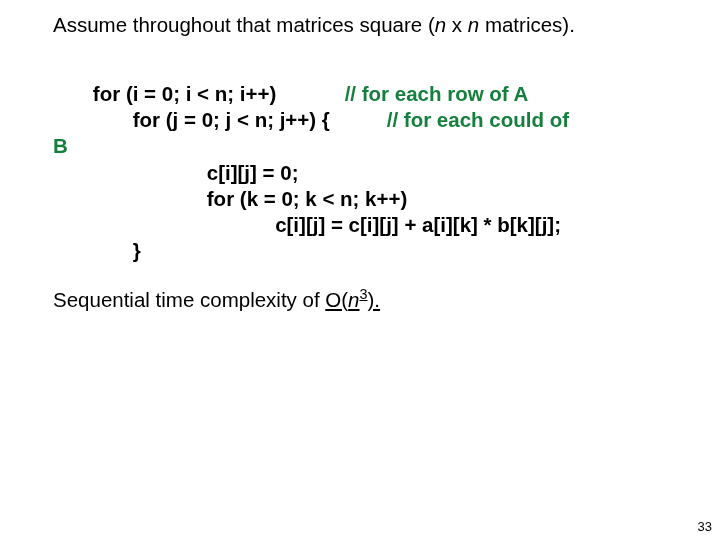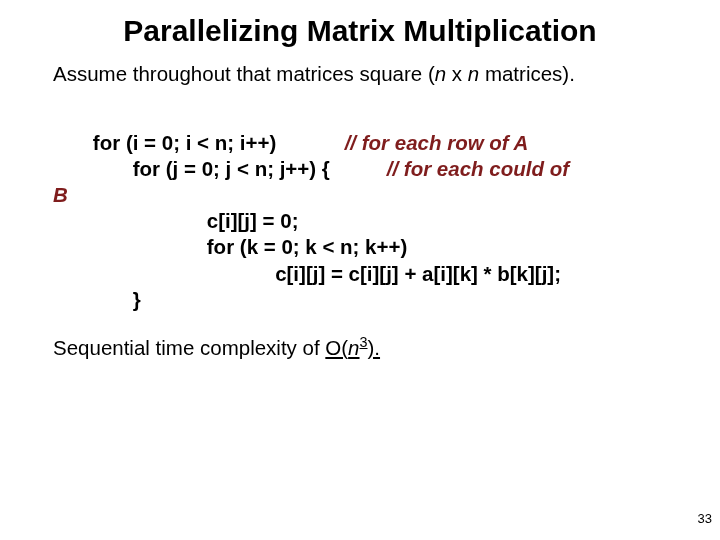--- a/index.html
+++ b/index.html
@@ -34,43 +34,42 @@
     margin-left: 35px;
   }
   .para {
     margin: 0;
     padding: 0;
   }
   .spacer-sm { height: 12px; }
   .spacer-md { height: 22px; }
   .italic { font-style: italic; }
   .bold { font-weight: bold; }
-  .red { color: #7f1d1d; font-style: italic; }
+  .red { color: #15803d; }
   .under { text-decoration: underline; }
   .codeblock {
     font-weight: bold;
     font-size: 20.5px;
     white-space: pre;
     line-height: 1.28;
     padding-left: 0;
   }
   .pagenum {
     position: absolute;
     right: 8px;
-    bottom: 14px;
+    bottom: 6px;
     font-size: 13px;
     color: #000000;
   }
   sup { font-size: 0.7em; line-height: 0; }
 </style>
 </head>
 <body>
 <div class="slide">
 
-  <div class="title">Parallelizing Matrix Multiplication</div>
 
   <div class="body">
     <div class="spacer-sm"></div>
 
     <p class="para">
       <span>Assume throughout that matrices square (</span><span class="italic">n</span><span> x </span><span class="italic">n</span><span> matrices).</span>
     </p>
 
     <div class="spacer-md"></div>
 

